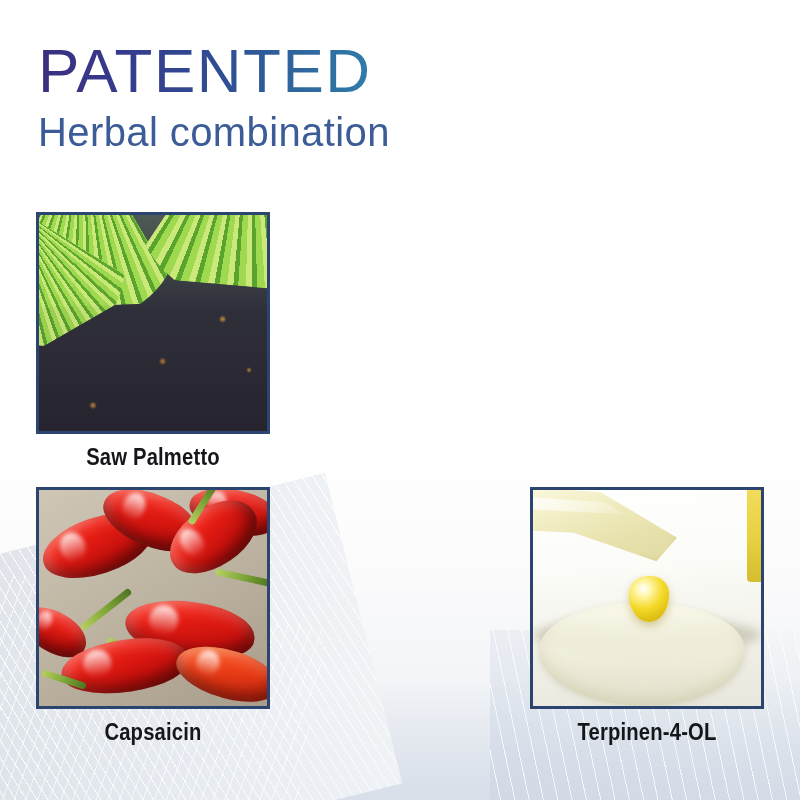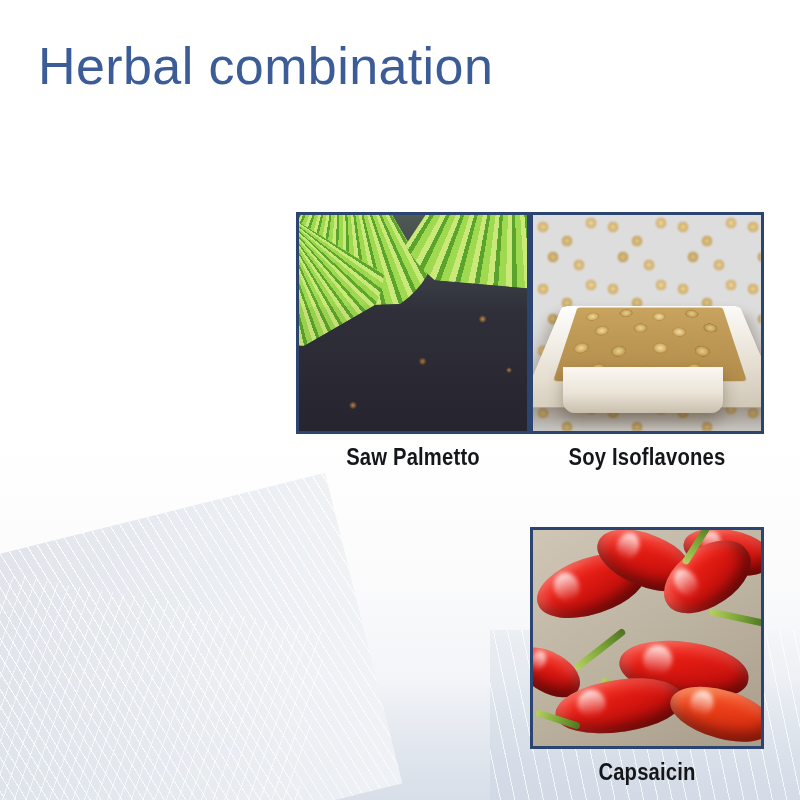--- a/index.html
+++ b/index.html
@@ -103,40 +103,40 @@
         #3cb8cb 100%);
     -webkit-background-clip: text;
     background-clip: text;
     color: transparent;
     -webkit-text-fill-color: transparent;
     white-space: nowrap;
   }
   .subtitle {
     margin-top: 6px;
     font-family: "Liberation Sans", sans-serif;
-    font-size: 52px;
+    font-size: 40px;
     line-height: 44px;
     font-weight: 400;
     color: #3c5c98;
     letter-spacing: .4px;
     white-space: nowrap;
   }
 
   
   .grid {
     position: absolute;
     left: 36px;
     top: 212px;
     width: 728px;
   }
   .row {
     display: flex;
-    justify-content: flex-end;
-  }
-  .row + .row { margin-top: 56px; }
+    justify-content: space-between;
+  }
+  .row + .row { margin-top: 16px; }
 
   .cell { width: 234px; }
 
   .thumb {
     position: relative;
     width: 234px;
     height: 222px;
     box-sizing: border-box;
     border: 3px solid #2b4470;
     overflow: hidden;
@@ -437,50 +437,40 @@
 <body>
 
 <div id="page">
 
   <div class="tex-band"></div>
   <div class="tex-left"></div>
   <div class="tex-left2"></div>
   <div class="tex-right"></div>
 
   <div class="header">
+    <div class="title">PATENTED</div>
     <div class="subtitle">Herbal combination</div>
   </div>
 
   <div class="grid">
 
     <div class="row">
 
       <div class="cell">
         <div class="thumb">
           <div class="scene sc-palmetto">
             <div class="berries"></div>
             <div class="frond f1"></div>
             <div class="frond f3"></div>
             <div class="frond f2"></div>
           </div>
         </div>
         <div class="caption">Saw Palmetto</div>
       </div>
 
-      <div class="cell">
-        <div class="thumb">
-          <div class="scene sc-soy">
-            <div class="bgbeans"></div>
-            <div class="bowl"></div>
-            <div class="inner"></div>
-            <div class="bowl-front"></div>
-          </div>
-        </div>
-        <div class="caption">Soy Isoflavones</div>
-      </div>
 
 
     </div>
 
     <div class="row">
 
       <div class="cell">
         <div class="thumb">
           <div class="scene sc-chili">
             <div class="p p1"></div>
@@ -495,18 +485,31 @@
             <div class="st st2"></div>
             <div class="p p6"></div>
             <div class="p p7"></div>
             <div class="st st5"></div>
           </div>
         </div>
         <div class="caption">Capsaicin</div>
       </div>
 
 
+      <div class="cell">
+        <div class="thumb">
+          <div class="scene sc-oil">
+            <div class="shadow"></div>
+            <div class="puddle"></div>
+            <div class="edge"></div>
+            <div class="pipette"></div>
+            <div class="pipette-hl"></div>
+            <div class="drop"></div>
+          </div>
+        </div>
+        <div class="caption">Terpinen-4-OL</div>
+      </div>
 
     </div>
 
   </div>
 
 </div>
 
 </body></html>

